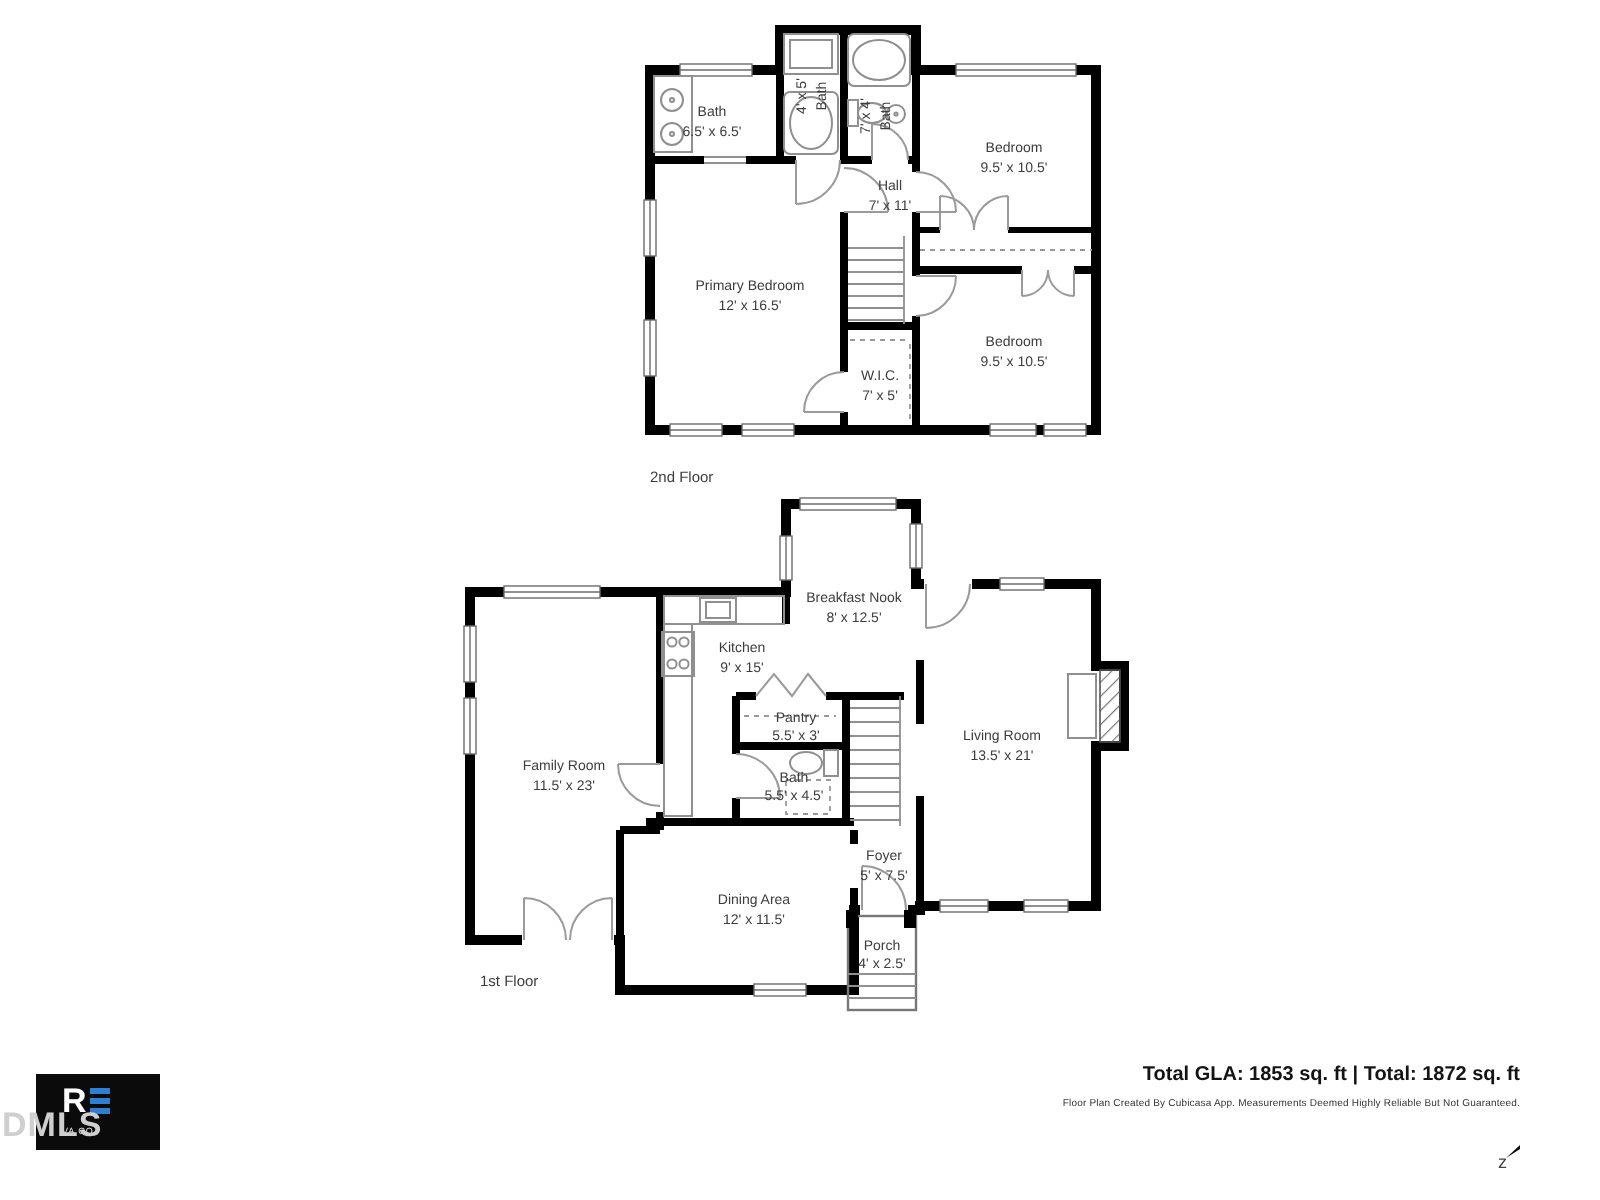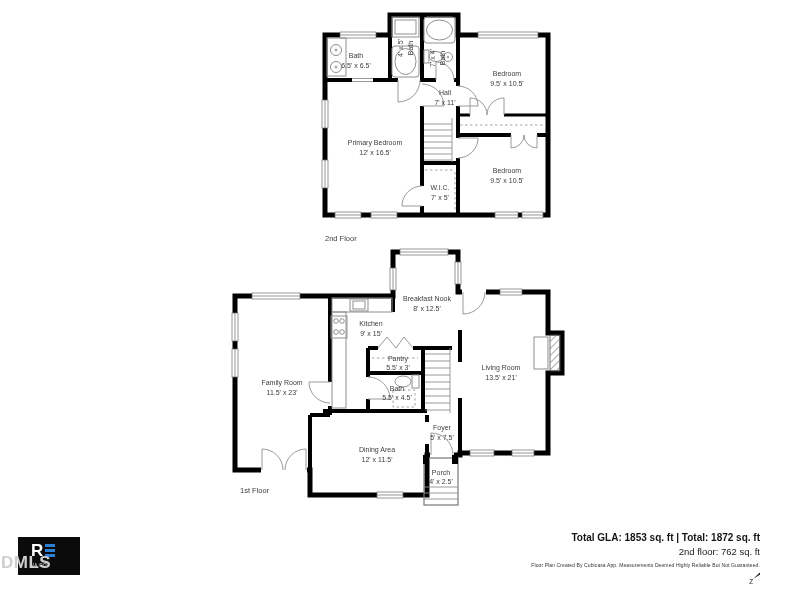--- a/index.html
+++ b/index.html
@@ -279,21 +279,20 @@
   </g>
 
   <g>
     <path d="M783,551 L753,579 L770,568 L777,575 Z" fill="#0a0a0a"></path>
     <text x="749" y="584" style="font-family:'Liberation Sans',sans-serif;font-size:9px;fill:#444;">z</text>
   </g>
 </svg>
 
   <div class="summary">
     <div class="sum-total">Total GLA: 1853 sq. ft | Total: 1872 sq. ft</div>
-    <div class="sum-line">2nd floor: 762 sq. ft</div>
     <div class="sum-disclaimer">Floor Plan Created By Cubicasa App. Measurements Deemed Highly Reliable But Not Guaranteed.</div>
   </div>
 
   <div class="logobox">
     <div class="re-row">
       <span class="re-r">R</span>
       <span class="re-e">
         <span class="bar"></span>
           <span class="bar"></span>
           <span class="bar"></span>

